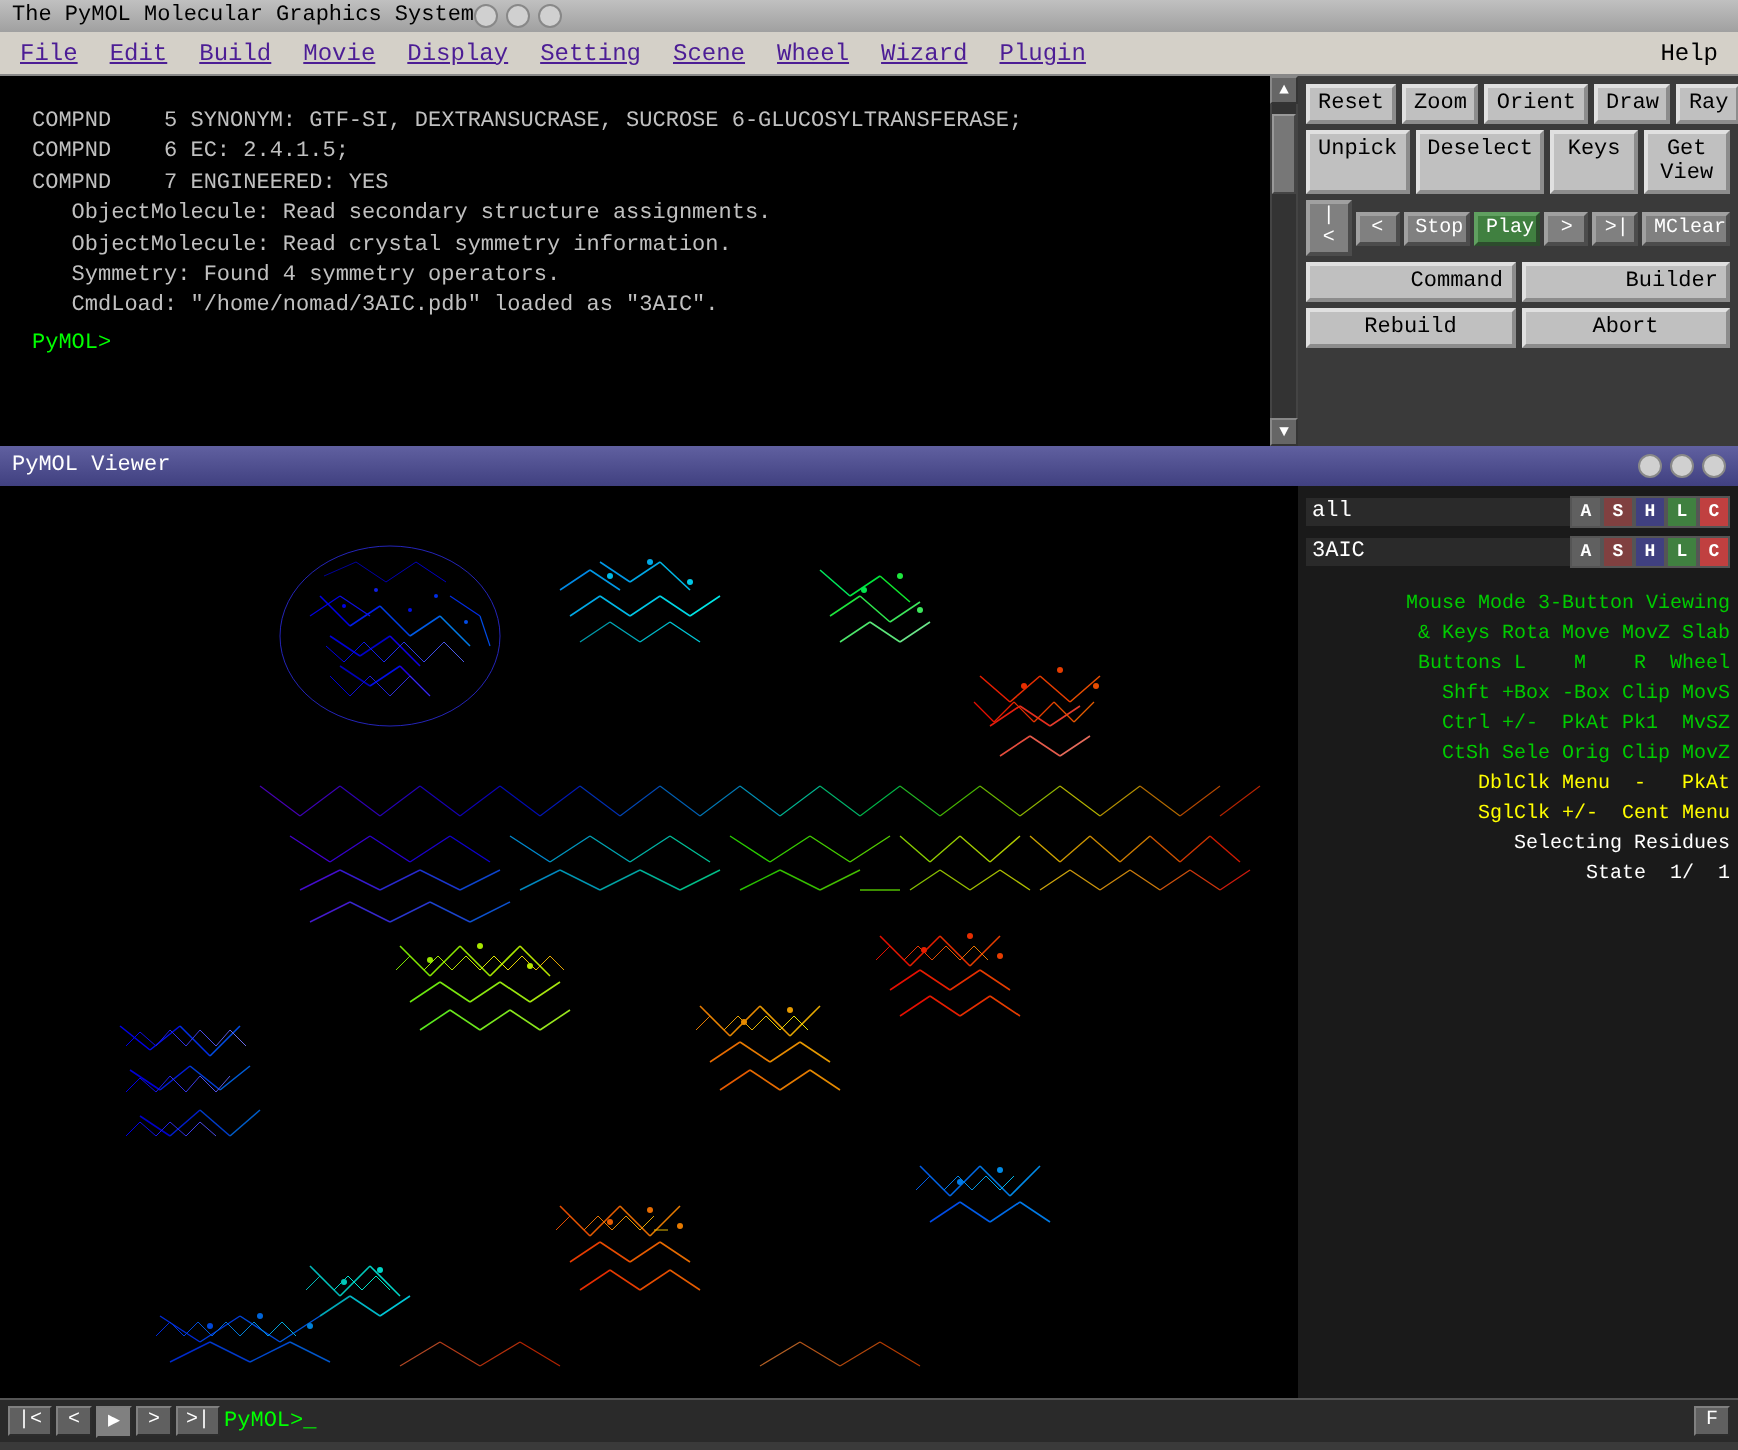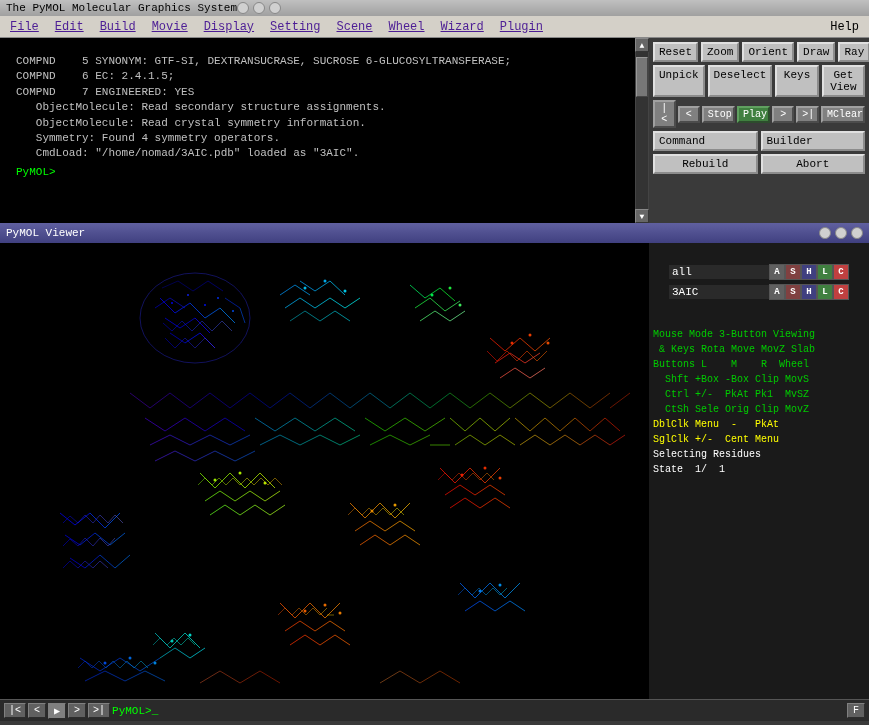--- a/index.html
+++ b/index.html
@@ -133,21 +133,21 @@
       gap: 3px;
     }
     .cmd-btn {
       flex: 1;
       background: #c0c0c0;
       color: #000;
       border: 2px outset #e0e0e0;
       font-size: 11px;
       padding: 2px 4px;
       cursor: pointer;
-      text-align: left;
+      text-align: right;
     }
     .rebuild-row {
       display: flex;
       gap: 3px;
     }
     .rebuild-btn {
       flex: 1;
       background: #c0c0c0;
       color: #000;
       border: 2px outset #e0e0e0;
@@ -191,21 +191,21 @@
 
     
     .right-panel-bottom {
       width: 220px;
       background: #1a1a1a;
       display: flex;
       flex-direction: column;
     }
 
     .object-list {
-      padding: 20px;
+      padding: 4px;
       font-family: Liberation Mono, monospace;
     }
     .object-row {
       display: flex;
       align-items: center;
       margin-bottom: 2px;
       height: 18px;
     }
     .object-name {
       flex: 1;
@@ -229,20 +229,21 @@
     .obj-btn.h { background: #404080; color: #fff; }
     .obj-btn.l { background: #408040; color: #fff; }
     .obj-btn.c { background: #c04040; color: #fff; }
 
     .info-panel {
       flex: 1;
       padding: 4px;
       font-size: 10px;
       color: #00cc00;
       line-height: 1.5;
+      text-align: right;
     }
     .info-line { color: #00cc00; }
     .info-highlight { color: #ffff00; }
     .info-white { color: #ffffff; }
 
     
     .bottom-bar {
       height: 22px;
       background: #2a2a2a;
       border-top: 1px solid #555;

